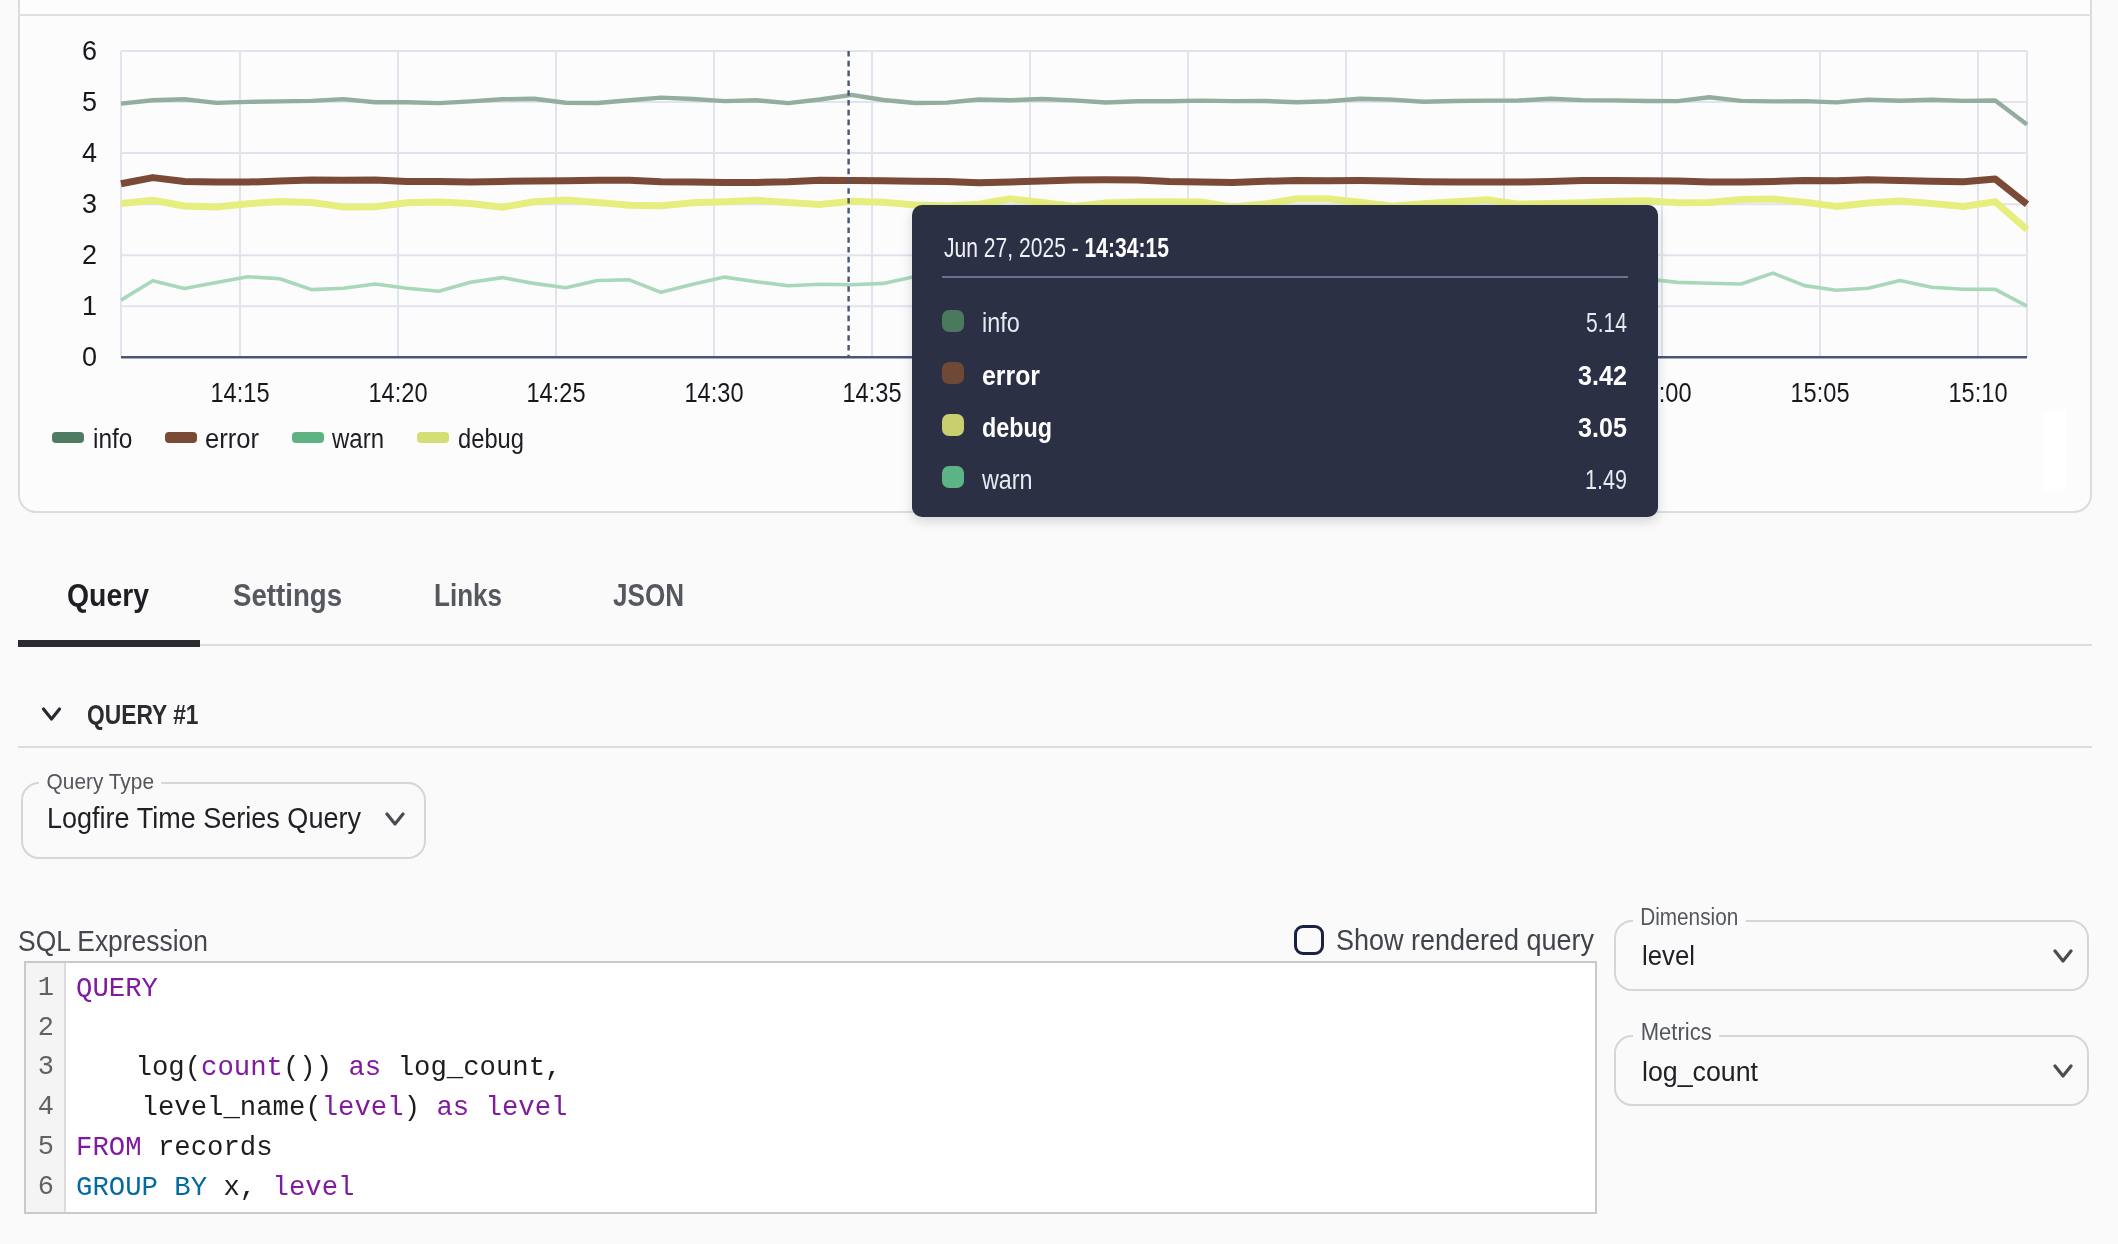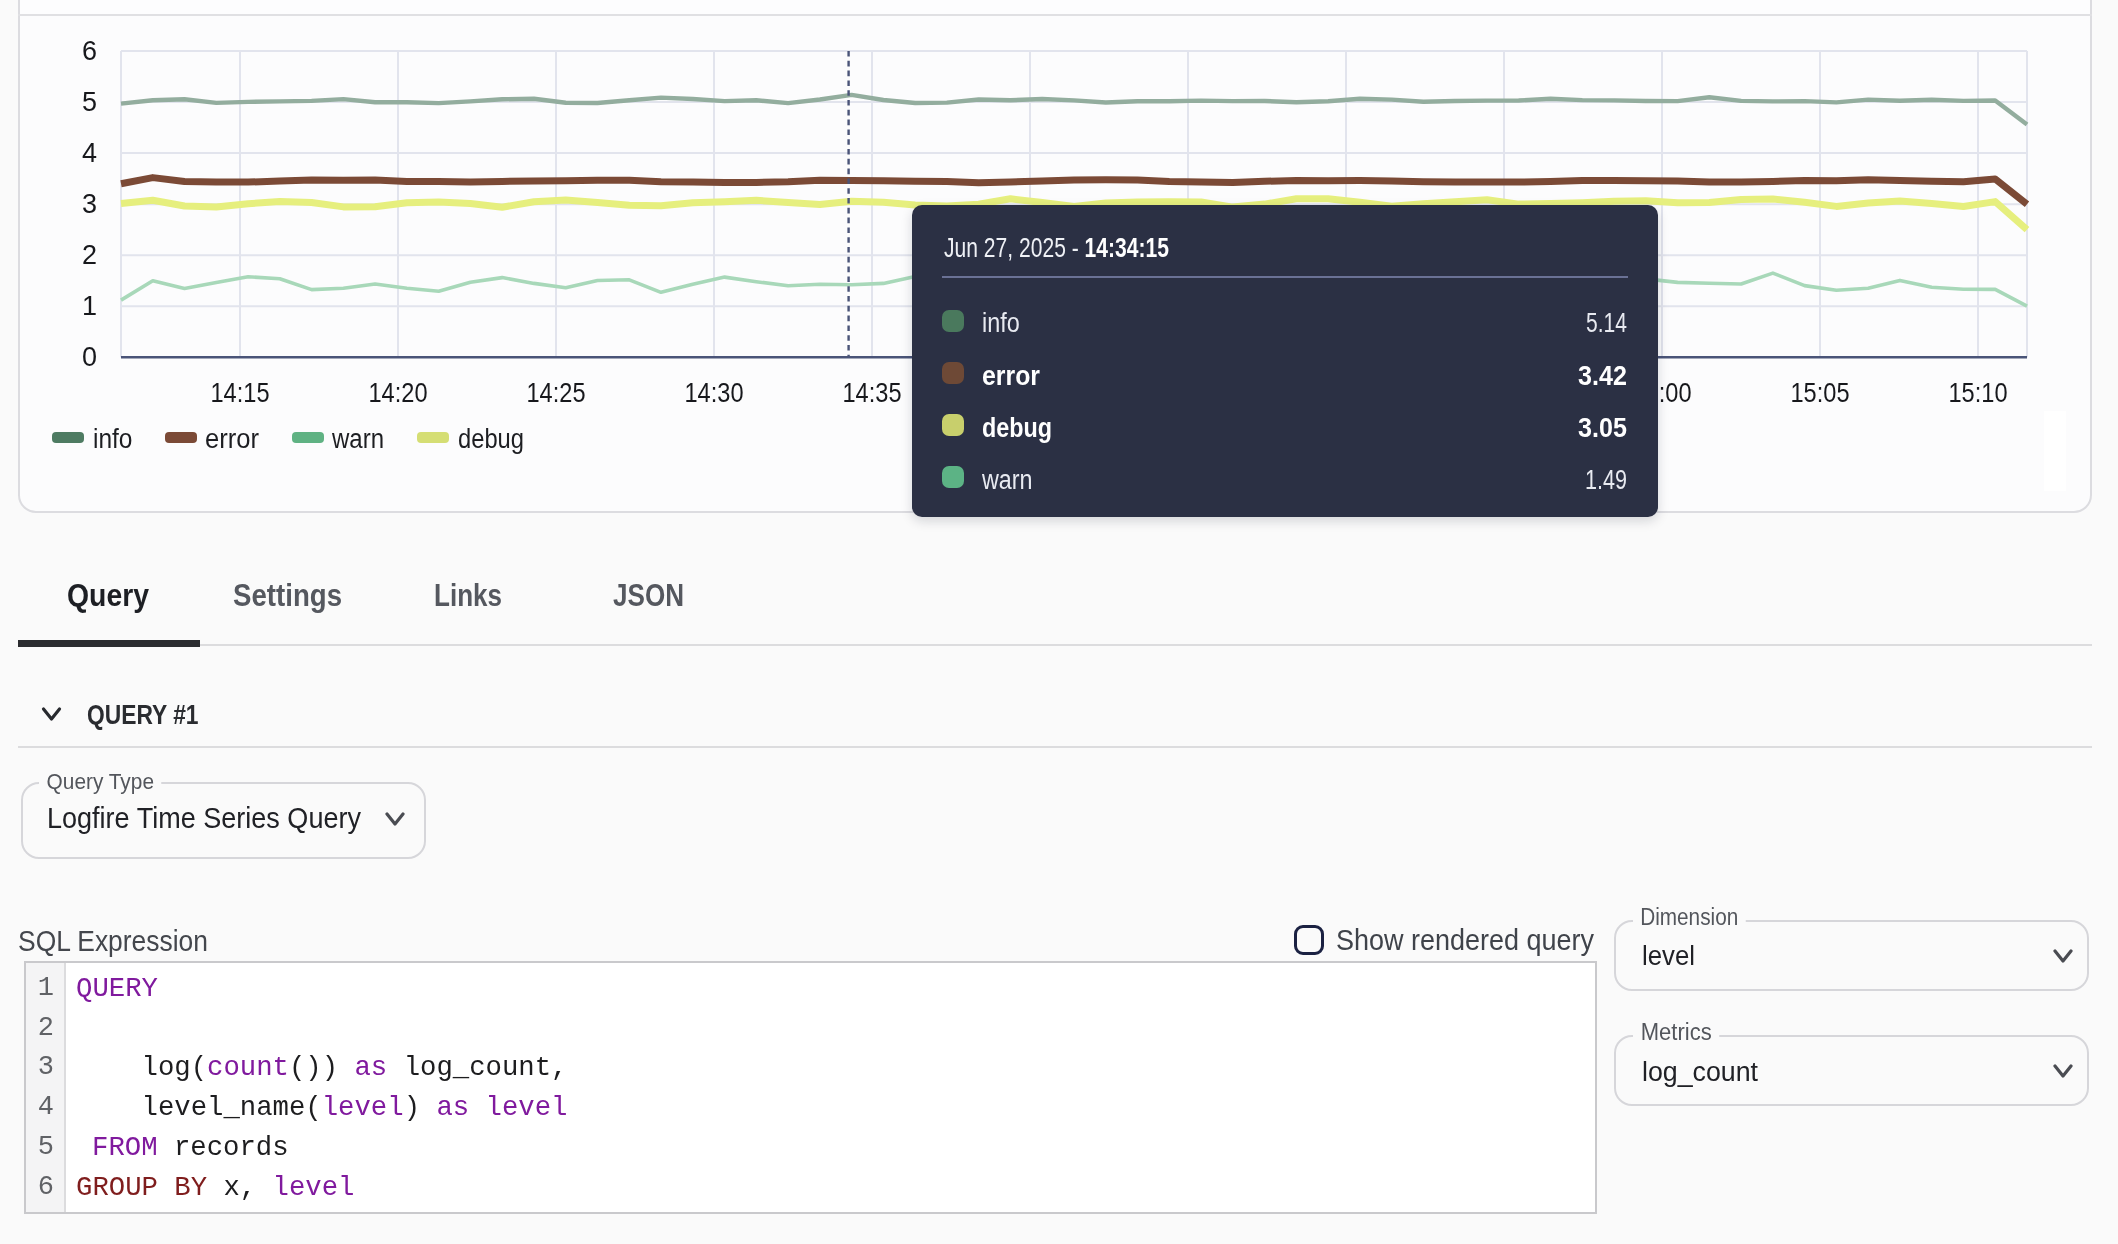--- a/index.html
+++ b/index.html
@@ -106,27 +106,27 @@
 
   <div style="position:absolute;left:1294px;top:925px;width:30px;height:30px;border:3px solid #1b2142;border-radius:9px;box-sizing:border-box;"></div>
   <div style="position:absolute;left:1336px;top:925.6px;font-size:29px;line-height:29px;font-weight:400;color:#3f434a;white-space:pre;transform:scaleX(0.9304);transform-origin:0 50%;">Show rendered query</div>
 
   <div style="position:absolute;left:24px;top:961px;width:1573px;height:253px;background:#ffffff;border:2px solid #c9c9cc;box-sizing:border-box;"></div>
 <div style="position:absolute;left:26px;top:963px;width:38px;height:249px;background:#f4f4f5;border-right:2px solid #dcdcde;"></div>
 <div style="position:absolute;left:26px;top:969.0px;width:28px;text-align:right;font-family:'Liberation Mono',monospace;font-size:27px;line-height:39.7px;color:#606266;">1</div>
 <div style="position:absolute;left:76px;top:969.0px;font-family:'Liberation Mono',monospace;font-size:27.3px;line-height:39.7px;white-space:pre;"><span style="color:#801a9e;">QUERY</span></div>
 <div style="position:absolute;left:26px;top:1008.7px;width:28px;text-align:right;font-family:'Liberation Mono',monospace;font-size:27px;line-height:39.7px;color:#606266;">2</div>
 <div style="position:absolute;left:26px;top:1048.4px;width:28px;text-align:right;font-family:'Liberation Mono',monospace;font-size:27px;line-height:39.7px;color:#606266;">3</div>
-<div style="position:absolute;left:76px;top:1048.4px;font-family:'Liberation Mono',monospace;font-size:27.3px;line-height:39.7px;white-space:pre;"><span style="color:#1d1d1f;">&nbsp;&nbsp;&nbsp;&nbsp;log(</span><span style="color:#801a9e;">count</span><span style="color:#1d1d1f;">())&nbsp;</span><span style="color:#801a9e;">as</span><span style="color:#1d1d1f;">&nbsp;log_count,</span></div>
+<div style="position:absolute;left:70px;top:1048.4px;font-family:'Liberation Mono',monospace;font-size:27.3px;line-height:39.7px;white-space:pre;"><span style="color:#1d1d1f;">&nbsp;&nbsp;&nbsp;&nbsp;log(</span><span style="color:#801a9e;">count</span><span style="color:#1d1d1f;">())&nbsp;</span><span style="color:#801a9e;">as</span><span style="color:#1d1d1f;">&nbsp;log_count,</span></div>
 <div style="position:absolute;left:26px;top:1088.1px;width:28px;text-align:right;font-family:'Liberation Mono',monospace;font-size:27px;line-height:39.7px;color:#606266;">4</div>
 <div style="position:absolute;left:76px;top:1088.1px;font-family:'Liberation Mono',monospace;font-size:27.3px;line-height:39.7px;white-space:pre;"><span style="color:#1d1d1f;">&nbsp;&nbsp;&nbsp;&nbsp;level_name(</span><span style="color:#801a9e;">level</span><span style="color:#1d1d1f;">)&nbsp;</span><span style="color:#801a9e;">as</span><span style="color:#1d1d1f;">&nbsp;</span><span style="color:#801a9e;">level</span></div>
 <div style="position:absolute;left:26px;top:1127.8px;width:28px;text-align:right;font-family:'Liberation Mono',monospace;font-size:27px;line-height:39.7px;color:#606266;">5</div>
-<div style="position:absolute;left:76px;top:1127.8px;font-family:'Liberation Mono',monospace;font-size:27.3px;line-height:39.7px;white-space:pre;margin-left:16px;"><span style="color:#801a9e;">FROM</span><span style="color:#1d1d1f;">&nbsp;records</span></div>
+<div style="position:absolute;left:76px;top:1127.8px;font-family:'Liberation Mono',monospace;font-size:27.3px;line-height:39.7px;white-space:pre;"><span style="color:#801a9e;">FROM</span><span style="color:#1d1d1f;">&nbsp;records</span></div>
 <div style="position:absolute;left:26px;top:1167.5px;width:28px;text-align:right;font-family:'Liberation Mono',monospace;font-size:27px;line-height:39.7px;color:#606266;">6</div>
-<div style="position:absolute;left:76px;top:1167.5px;font-family:'Liberation Mono',monospace;font-size:27.3px;line-height:39.7px;white-space:pre;"><span style="color:#7f1d1d;">GROUP&nbsp;BY</span><span style="color:#1d1d1f;">&nbsp;x,&nbsp;</span><span style="color:#801a9e;">level</span></div>
+<div style="position:absolute;left:76px;top:1167.5px;font-family:'Liberation Mono',monospace;font-size:27.3px;line-height:39.7px;white-space:pre;"><span style="color:#0369a1;">GROUP&nbsp;BY</span><span style="color:#1d1d1f;">&nbsp;x,&nbsp;</span><span style="color:#801a9e;">level</span></div>
 
   <div style="position:absolute;left:21px;top:782px;width:405px;height:77px;border:2px solid #d6d6da;border-radius:18px;box-sizing:border-box;"></div>
 <div style="position:absolute;left:39px;top:771.4px;font-size:22px;line-height:22px;font-weight:400;color:#53565c;white-space:pre;transform:scaleX(0.9477);transform-origin:0 50%;padding:0 8px;background:#fafafa;">Query Type</div>
 <div style="position:absolute;left:47px;top:802.5px;font-size:29.5px;line-height:29.5px;font-weight:400;color:#202126;white-space:pre;transform:scaleX(0.9163);transform-origin:0 50%;">Logfire Time Series Query</div>
 <svg style="position:absolute;left:385px;top:812px;" width="20" height="14" viewBox="0 0 20 14">
       <polyline points="2,2 10.0,12 18,2" fill="none" stroke="#4a4c52" stroke-width="3.2" stroke-linecap="round" stroke-linejoin="round"></polyline>
     </svg>
 <div style="position:absolute;left:1614px;top:920px;width:475px;height:71px;border:2px solid #d6d6da;border-radius:18px;box-sizing:border-box;"></div>
 <div style="position:absolute;left:1633px;top:905.9px;font-size:23px;line-height:23px;font-weight:400;color:#53565c;white-space:pre;transform:scaleX(0.9019);transform-origin:0 50%;padding:0 8px;background:#fafafa;">Dimension</div>
 <div style="position:absolute;left:1642px;top:941.8px;font-size:27.5px;line-height:27.5px;font-weight:400;color:#202126;white-space:pre;transform:scaleX(0.9370);transform-origin:0 50%;">level</div>

